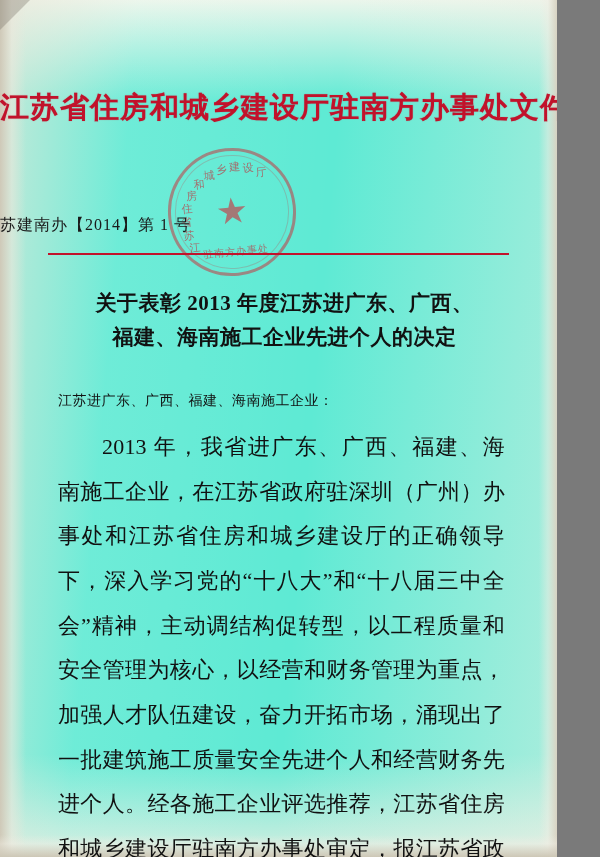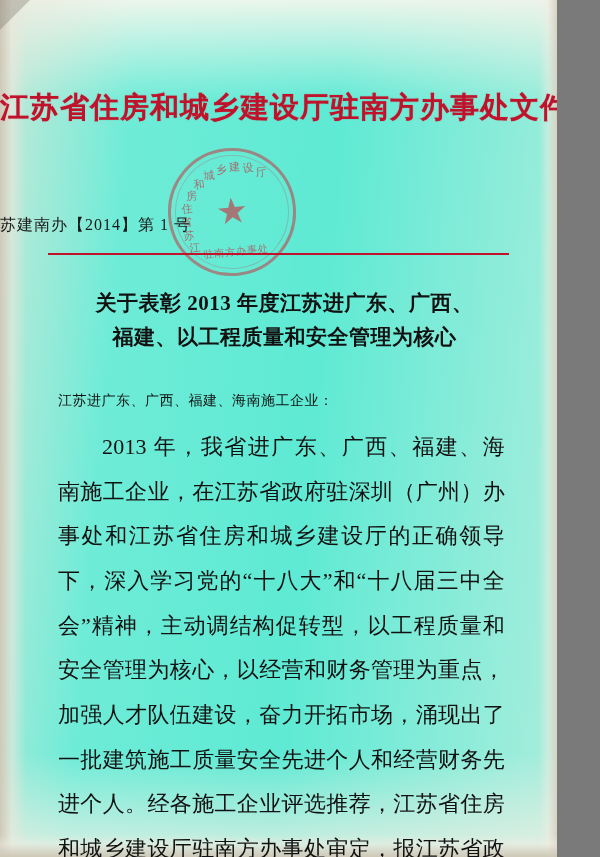--- a/index.html
+++ b/index.html
@@ -210,20 +210,20 @@
     </div>
     <div class="seal-bottom">驻南方办事处</div>
   </div>
 
   <div class="doc-number">苏建南办【2014】第 1 号</div>
 
   <div class="red-rule"></div>
 
   <div class="subject">
     <div>关于表彰 2013 年度江苏进广东、广西、</div>
-    <div>福建、以工程质量和安全管理为核心</div>
+    <div>福建、海南施工企业先进个人的决定</div>
   </div>
 
   <div class="salutation">江苏进广东、广西、福建、海南施工企业：</div>
 
   <div class="body">2013 年，我省进广东、广西、福建、海南施工企业，在江苏省政府驻深圳（广州）办事处和江苏省住房和城乡建设厅的正确领导下，深入学习党的“十八大”和“十八届三中全会”精神，主动调结构促转型，以工程质量和安全管理为核心，以经营和财务管理为重点，加强人才队伍建设，奋力开拓市场，涌现出了一批建筑施工质量安全先进个人和经营财务先进个人。经各施工企业评选推荐，江苏省住房和城乡建设厅驻南方办事处审定，报江苏省政府驻深圳（广州）办事处和江苏省住房和城乡建设厅批准，现决定对南通四建集团有限公司华南总部倪建国等 25 名质量安全管理个人、南通建工集团股份有限公司海南分公司马欣等 15 名经营财务管理个人予以通报表彰。</div>
 
 </div>
 
 </body></html>

